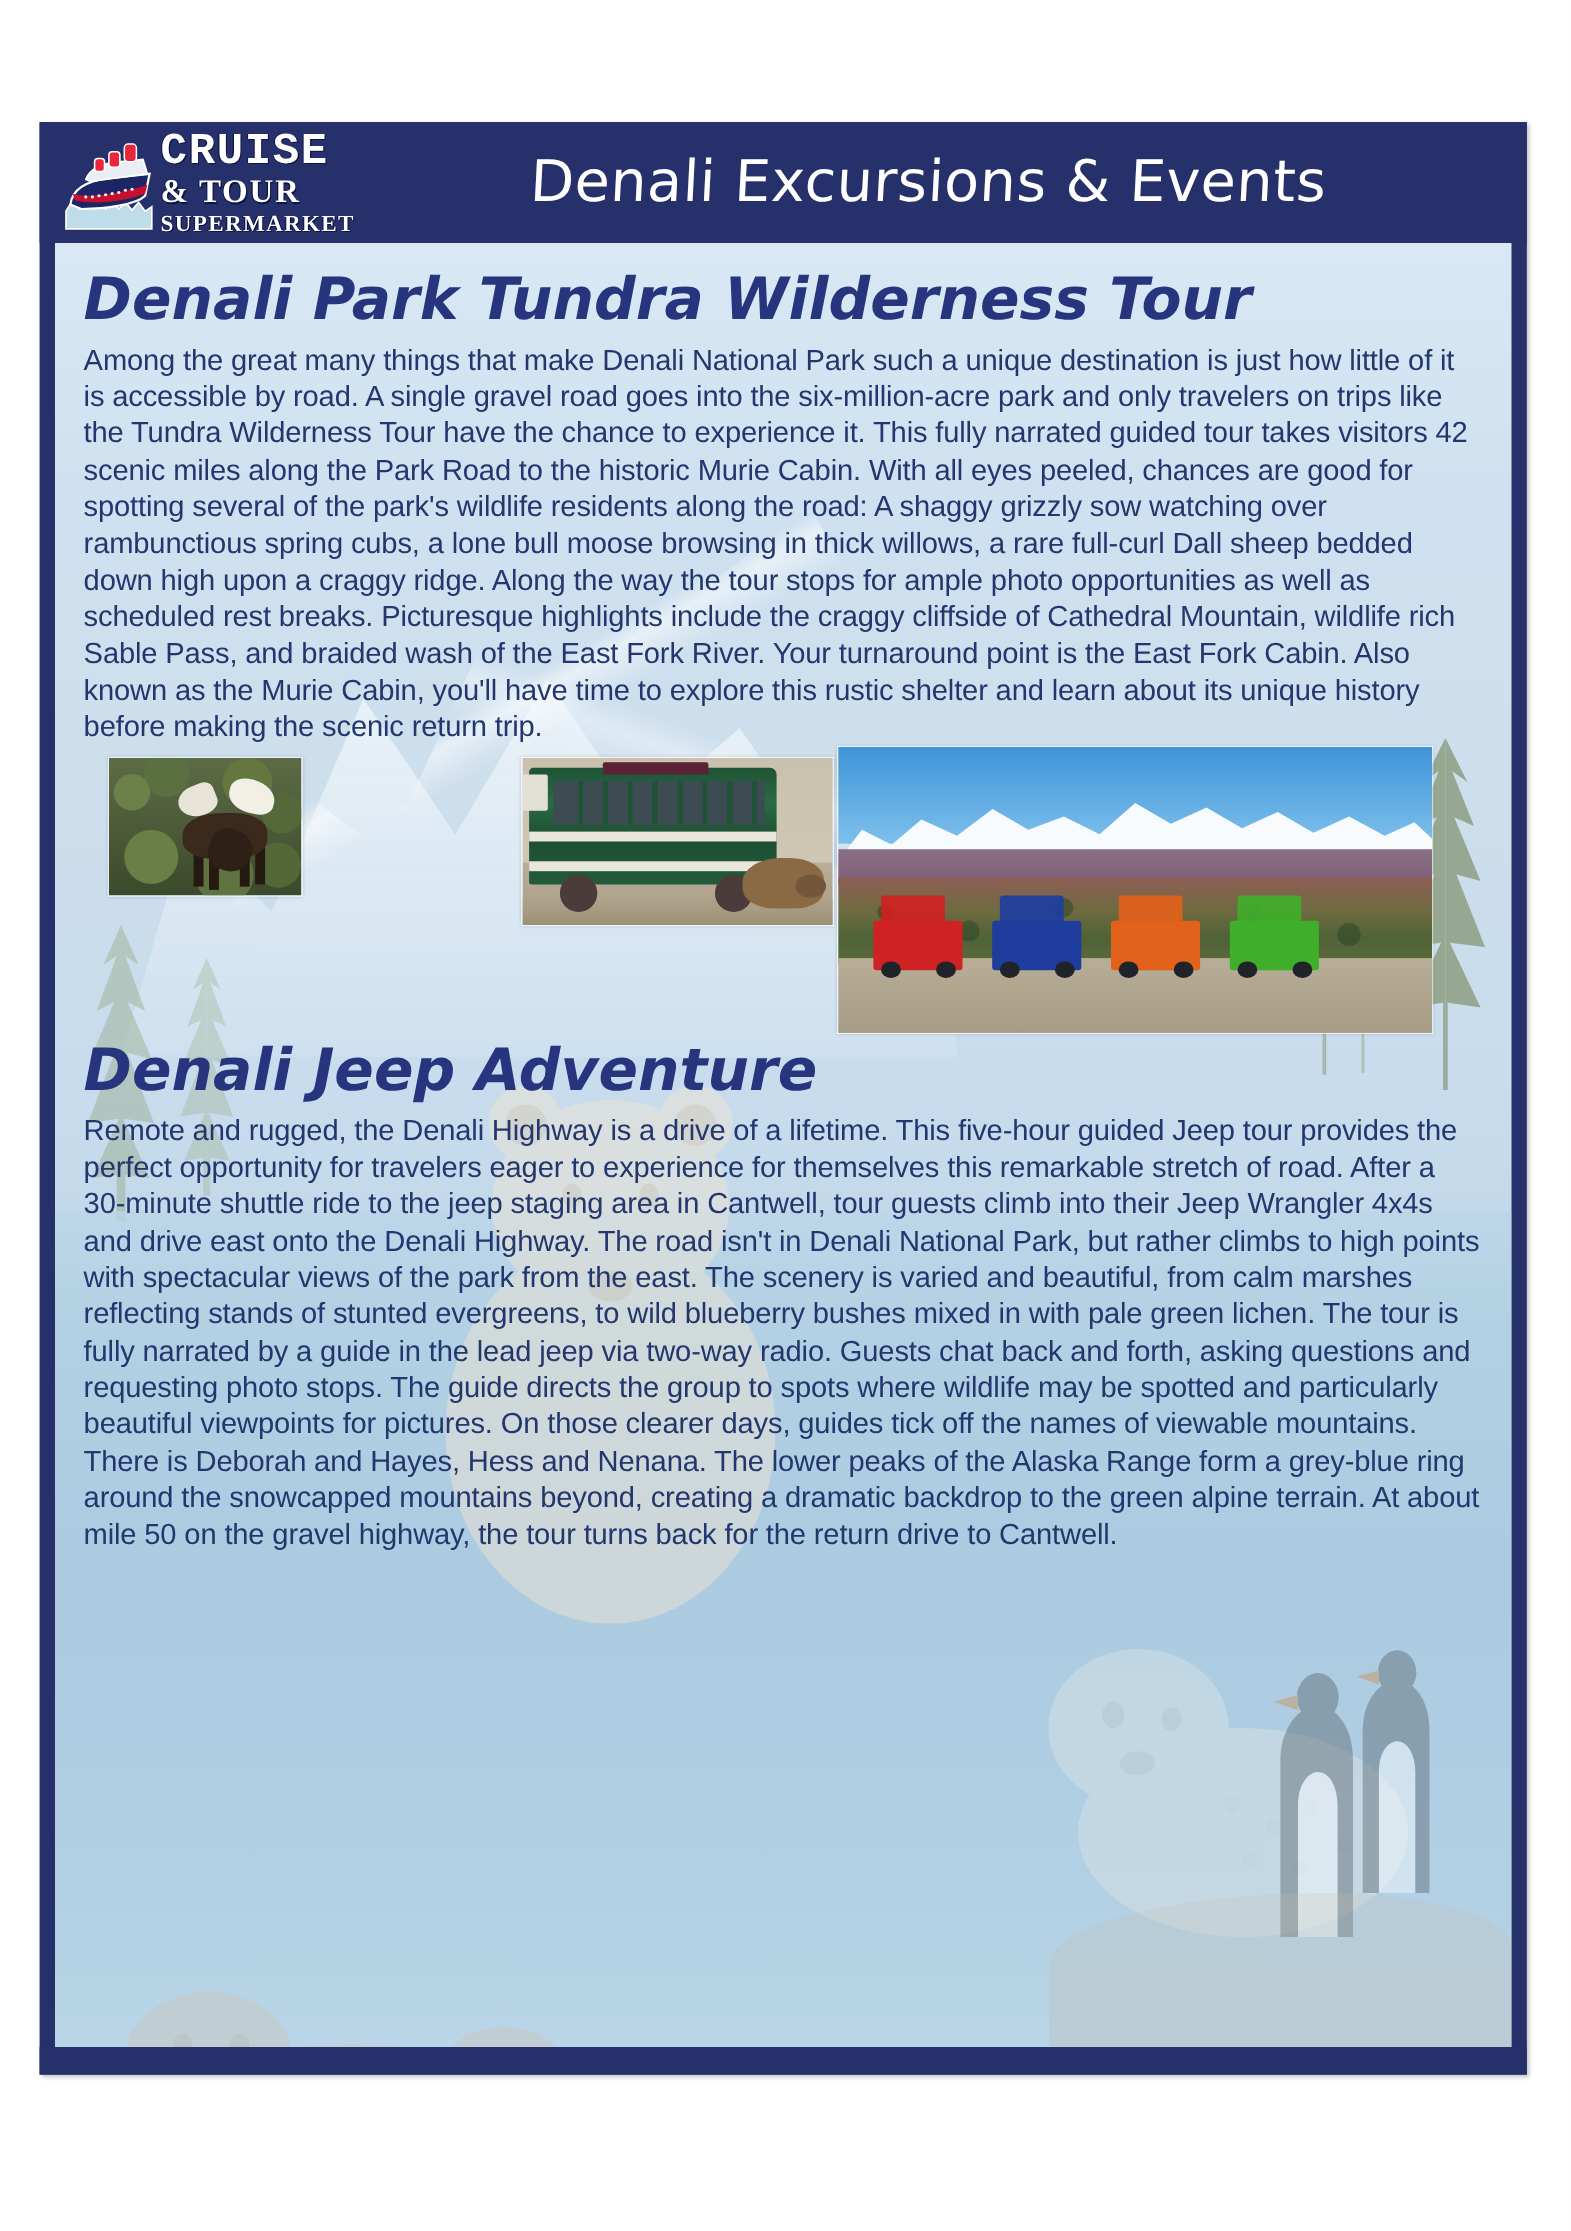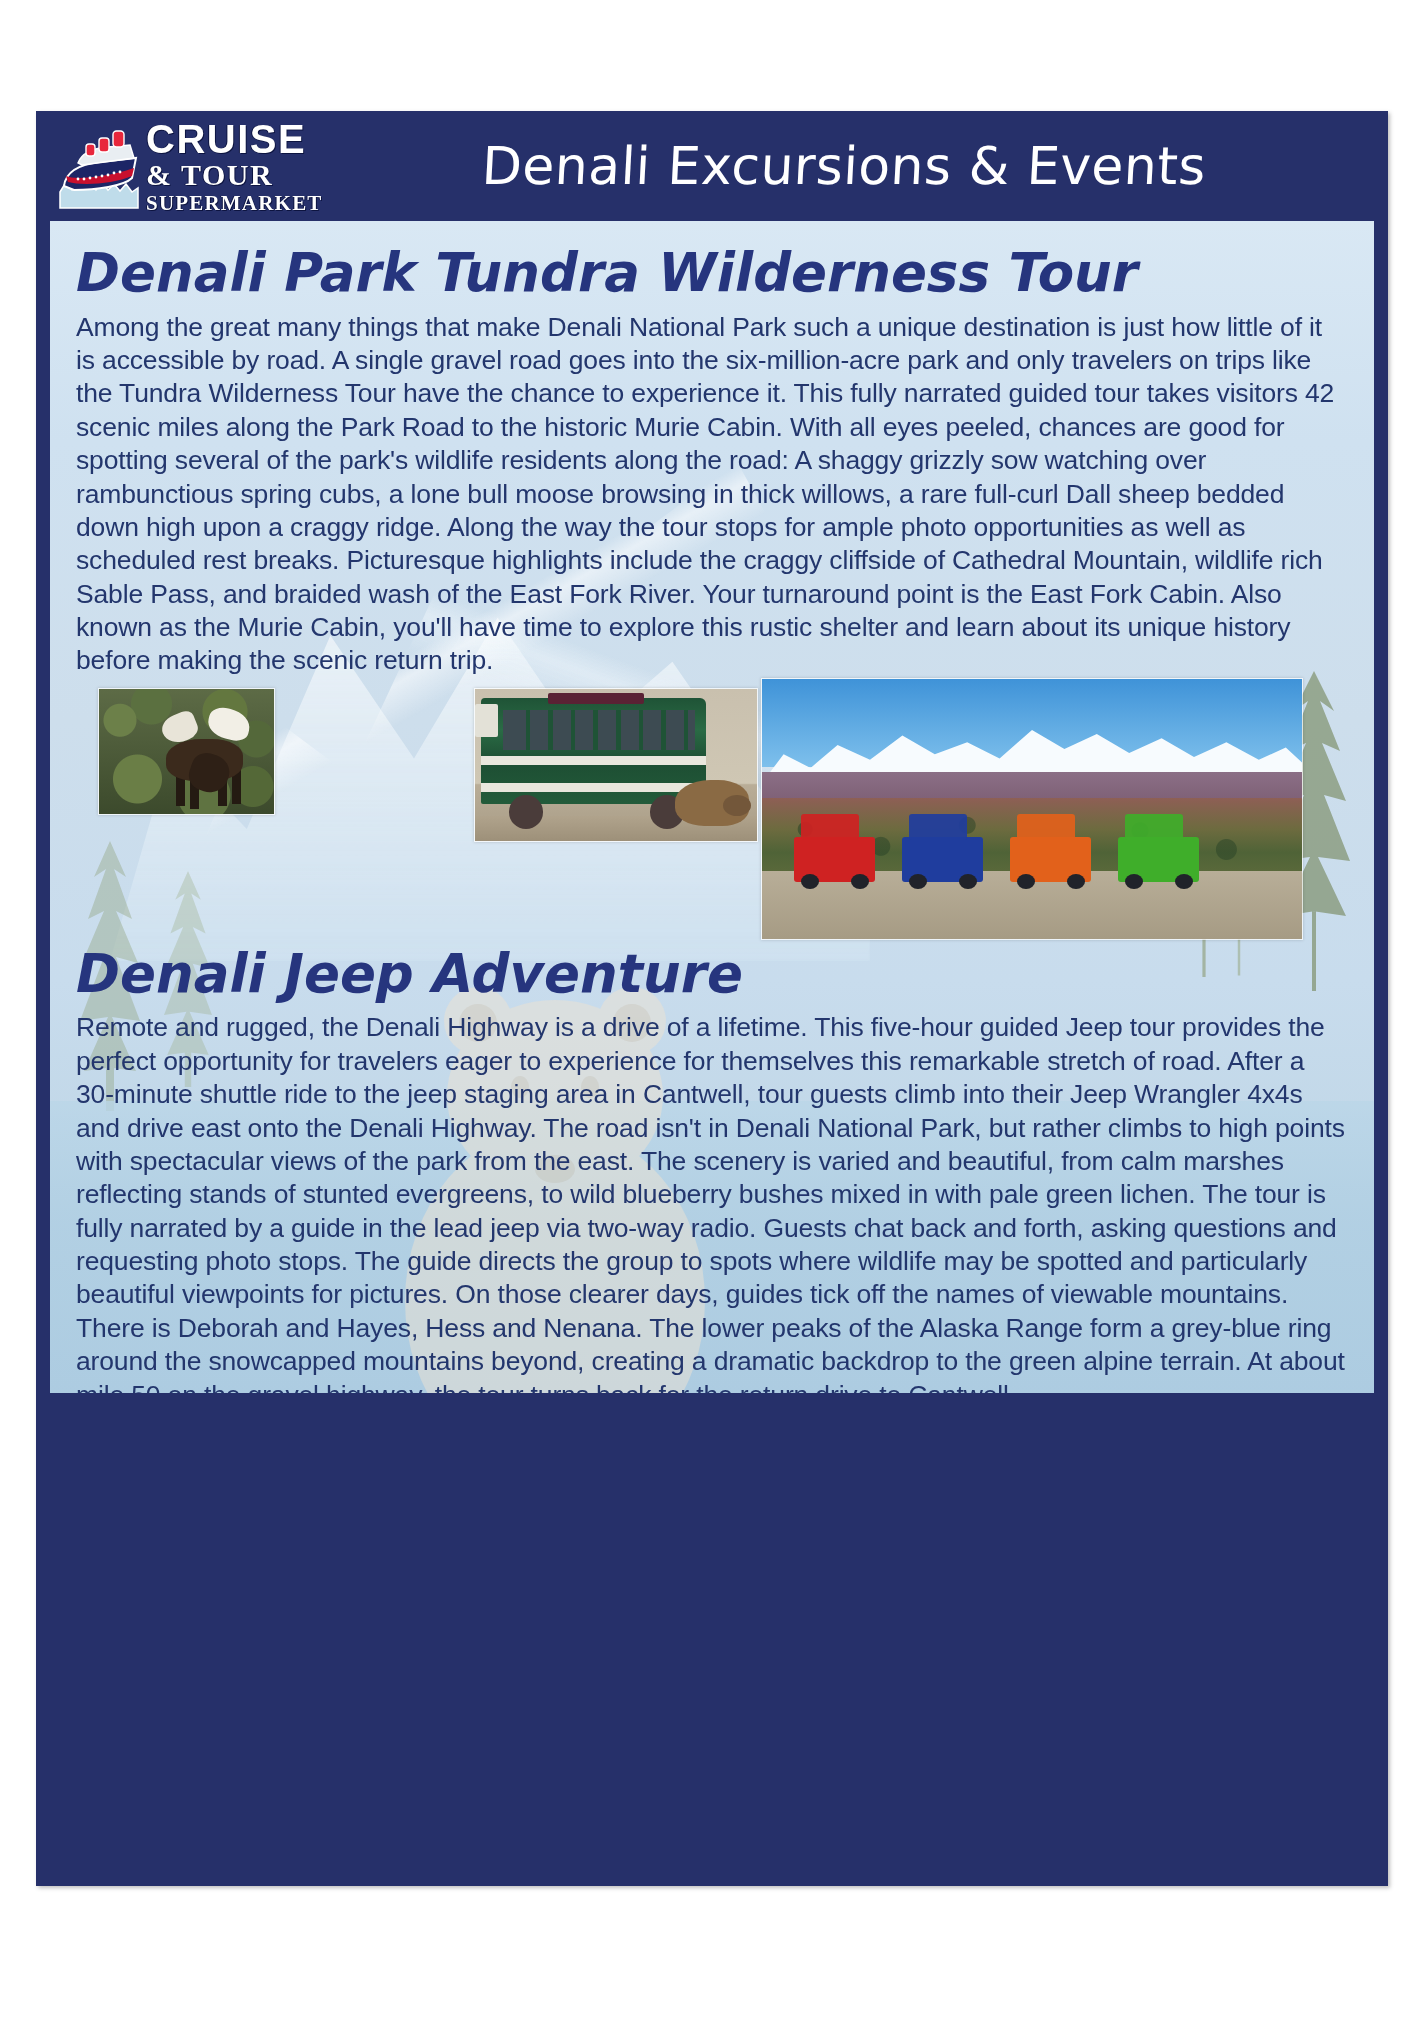--- a/index.html
+++ b/index.html
@@ -52,21 +52,21 @@
     flex: 0 0 auto;
   }
   #logo-text {
     position: relative;
     margin-left: 4px;
     color: #ffffff;
     line-height: 1;
     text-align: left;
   }
   .logo-line1 {
-    font-family: Liberation Sans, sans-serif;
+    font-family: Liberation Mono, monospace;
     font-weight: bold;
     font-size: 40px;
     letter-spacing: 1.5px;
     text-shadow: 1px 1px 0 #0d1440, -1px 0 0 #0d1440;
     display: block;
   }
   .logo-line2 {
     font-family: "Liberation Serif", serif;
     font-weight: bold;
     font-size: 30px;
@@ -96,21 +96,21 @@
     padding-right: 24px;
     transform: skewX(-3deg);
   }
 
   
   #content {
     position: absolute;
     left: 14px;
     top: 110px;
     width: 1324px;
-    height: 1172px;
+    height: 1640px;
     overflow: hidden;
     background: #d7e6f2;
     box-sizing: border-box;
   }
 
   
   .bg-layer { position: absolute; pointer-events: none; }
 
   
   #bg-sky {

